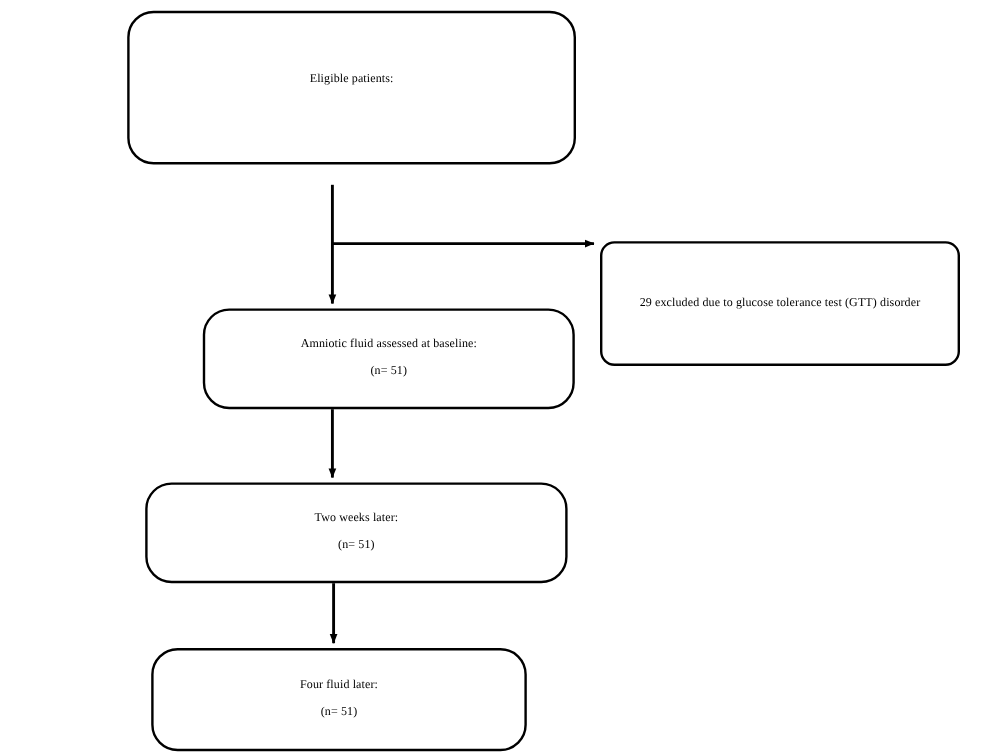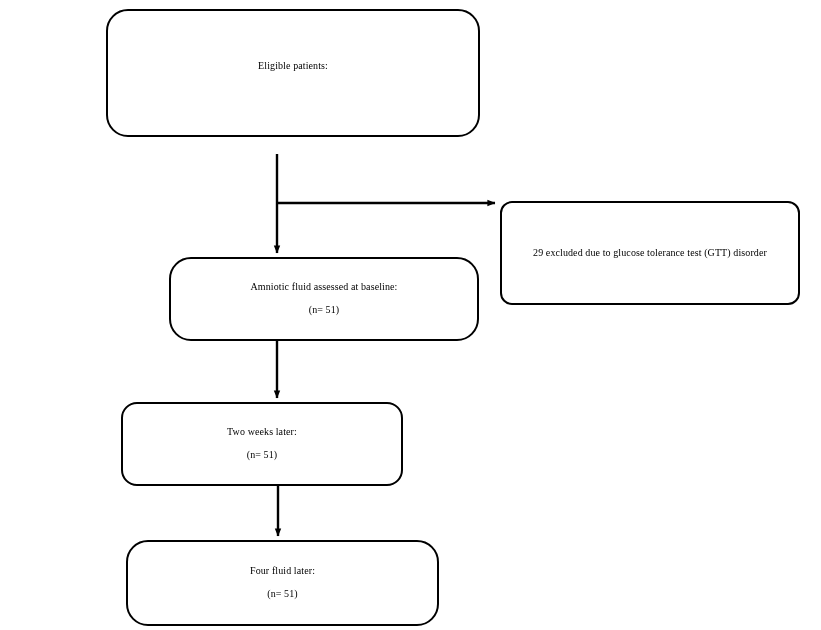--- a/index.html
+++ b/index.html
@@ -79,21 +79,21 @@
   <div class="node sharp" style="left:500px; top:153px; width:300px; height:104px; padding:0 16px;">
     <span class="node-line">29 excluded due to glucose tolerance test (GTT) disorder</span>
   </div>
 
   <div class="node rounded" style="left:121px; top:257px; width:310px; height:84px; padding:0 14px;margin-left:48px;">
     <span class="node-line">Amniotic fluid assessed at baseline:</span>
     <span class="gap-xs"></span>
     <span class="node-line">(n= 51)</span>
   </div>
 
-  <div class="node rounded" style="left:121px; top:402px; width:282px; height:84px; padding:0 0;border-radius:16px;">
+  <div class="node rounded" style="left:121px; top:402px; width:352px; height:84px; padding:0 0;">
     <span class="node-line">Two weeks later:</span>
     <span class="gap-xs"></span>
     <span class="node-line">(n= 51)</span>
   </div>
 
   <div class="node rounded" style="left:126px; top:540px; width:313px; height:86px; padding:0 14px;">
     <span class="node-line">Four fluid later:</span>
     <span class="gap-xs"></span>
     <span class="node-line">(n= 51)</span>
   </div>

